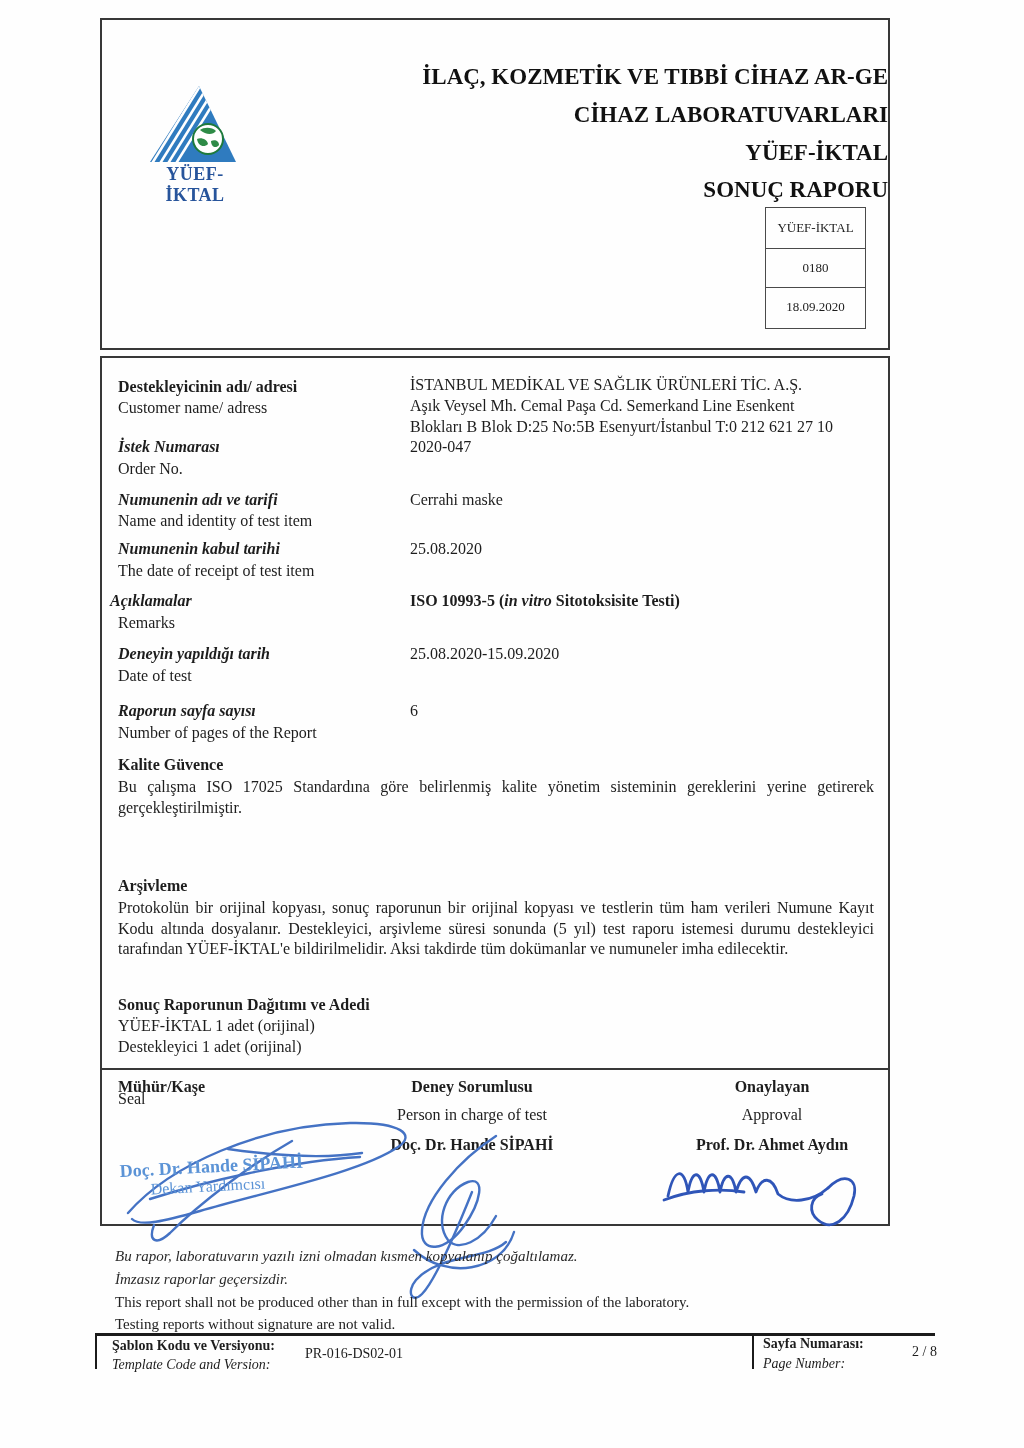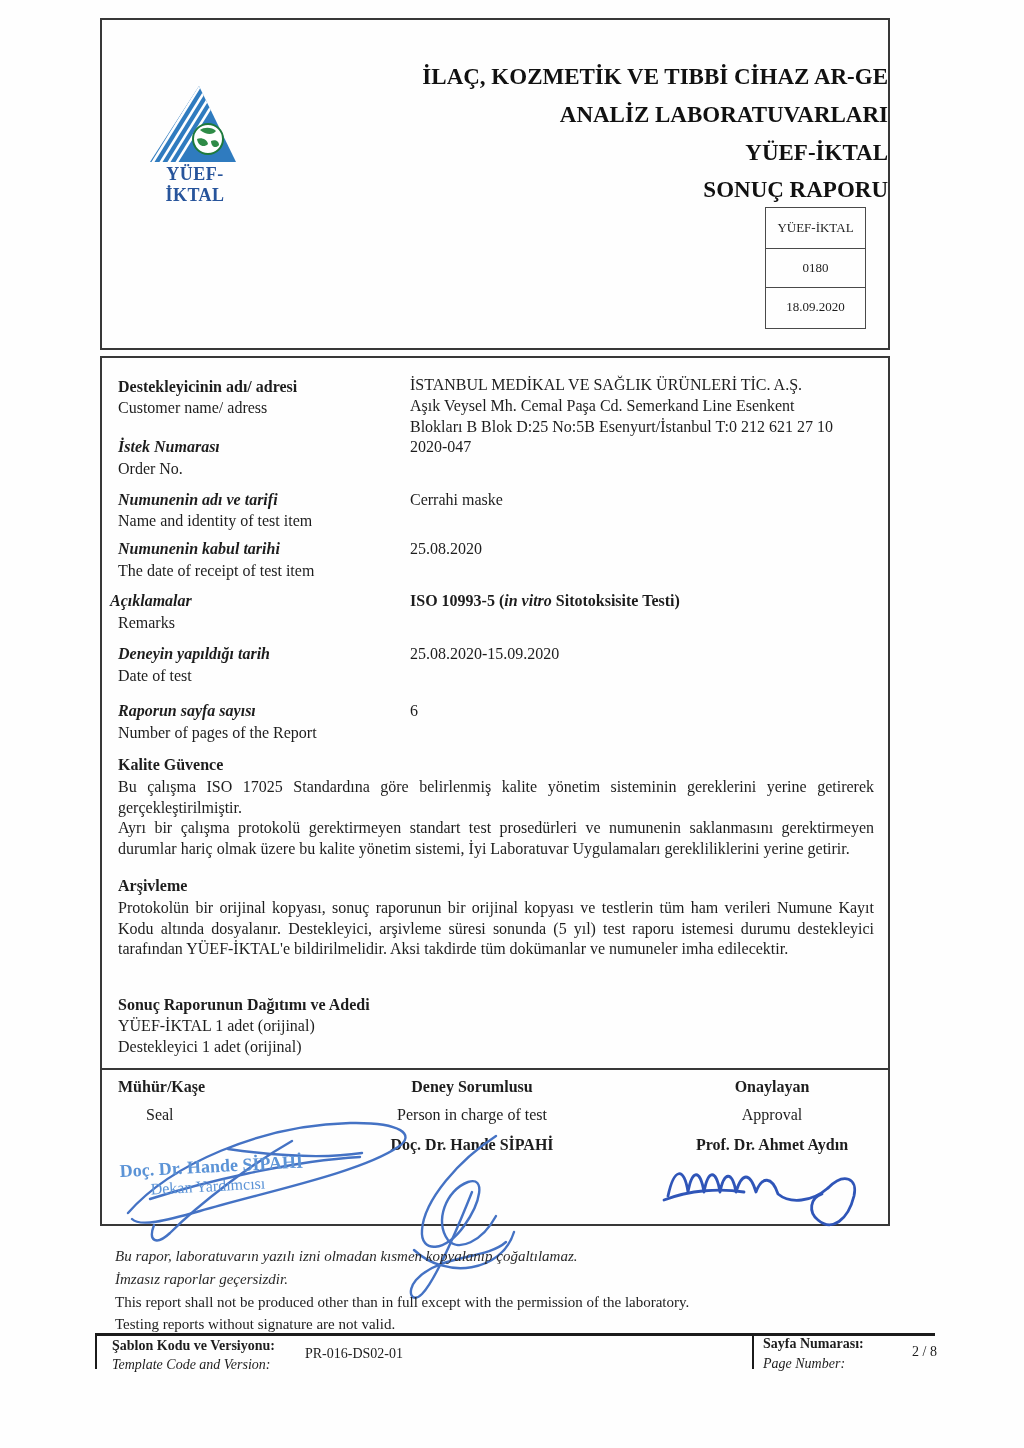--- a/index.html
+++ b/index.html
@@ -54,21 +54,21 @@
           <circle cx="58" cy="53" r="15" fill="#ffffff" stroke="#1e7a3c" stroke-width="2"></circle>
           <path d="M50 44 C54 41 62 41 66 45 C63 49 56 49 50 44 Z" fill="#2e8b47"></path>
           <path d="M47 53 C51 51 57 53 58 58 C54 62 48 60 47 53 Z" fill="#2e8b47"></path>
           <path d="M61 55 C65 53 69 55 69 59 C66 63 61 61 61 55 Z" fill="#2e8b47"></path>
         </g>
       </svg>
       <div class="abs b" style="left:-6px; top:80px; width:110px; text-align:center; font-size:18px; letter-spacing:0.5px; color:#27549b;">YÜEF-İKTAL</div>
     </div>
 
     <div class="abs title" style="left:0; right:0; top:44px;">İLAÇ, KOZMETİK VE TIBBİ CİHAZ AR-GE</div>
-    <div class="abs title" style="left:0; right:0; top:82px;">ANALİZ LABORATUVARLARI</div>
+    <div class="abs title" style="left:0; right:0; top:82px;">CİHAZ LABORATUVARLARI</div>
     <div class="abs title" style="left:0; right:0; top:120px;">YÜEF-İKTAL</div>
     <div class="abs title" style="left:0; right:0; top:157px;">SONUÇ RAPORU</div>
 
     <div class="abs" style="left:663px; top:187px; width:99px; height:120px; border:1.5px solid #4a4a4a;">
       <div class="refbox-cell" style="height:40px; border-bottom:1.5px solid #4a4a4a;">YÜEF-İKTAL</div>
       <div class="refbox-cell" style="height:38px; border-bottom:1.5px solid #4a4a4a;">0180</div>
       <div class="refbox-cell" style="height:38px;">18.09.2020</div>
     </div>
   </div>
 
@@ -99,36 +99,35 @@
     <div class="abs lbl bi" style="left:16px; top:287px;">Deneyin yapıldığı tarih</div>
     <div class="abs lbl" style="left:16px; top:309px;">Date of test</div>
     <div class="abs val" style="left:308px; top:287px;">25.08.2020-15.09.2020</div>
 
     <div class="abs lbl bi" style="left:16px; top:344px;">Raporun sayfa sayısı</div>
     <div class="abs lbl" style="left:16px; top:366px;">Number of pages of the Report</div>
     <div class="abs val" style="left:308px; top:344px;">6</div>
 
     <div class="abs lbl b" style="left:16px; top:398px;">Kalite Güvence</div>
     <div class="abs just" style="left:16px; top:419px; width:756px;">Bu çalışma ISO 17025 Standardına göre belirlenmiş kalite yönetim sisteminin gereklerini yerine getirerek gerçekleştirilmiştir.</div>
-    <div class="abs just" style="left:16px; top:460px; width:756px;">Ayrı bir çalışma protokolü gerektirmeyen standart test prosedürleri ve numunenin saklanmasını gerektirmeyen durumlar hariç olmak üzere bu kalite yönetim sistemi, İyi Laboratuvar Uygulamaları gerekliliklerini yerine getirir.</div>
 
     <div class="abs lbl b" style="left:16px; top:519px;">Arşivleme</div>
     <div class="abs just" style="left:16px; top:540px; width:756px;">Protokolün bir orijinal kopyası, sonuç raporunun bir orijinal kopyası ve testlerin tüm ham verileri Numune Kayıt Kodu altında dosyalanır. Destekleyici, arşivleme süresi sonunda (5 yıl) test raporu istemesi durumu destekleyici tarafından YÜEF-İKTAL'e bildirilmelidir. Aksi takdirde tüm dokümanlar ve numuneler imha edilecektir.</div>
 
     <div class="abs lbl b" style="left:16px; top:638px;">Sonuç Raporunun Dağıtımı ve Adedi</div>
     <div class="abs val" style="left:16px; top:659px;">YÜEF-İKTAL 1 adet (orijinal)</div>
     <div class="abs val" style="left:16px; top:680px;">Destekleyici 1 adet (orijinal)</div>
 
     <div class="abs" style="left:0; top:710px; width:100%; border-top:2px solid #383838;"></div>
 
     <div class="abs lbl b" style="left:16px; top:720px;">Mühür/Kaşe</div>
     <div class="abs lbl b center" style="left:250px; top:720px; width:240px;">Deney Sorumlusu</div>
     <div class="abs lbl b center" style="left:570px; top:720px; width:200px;">Onaylayan</div>
 
-    <div class="abs lbl" style="left:16px; top:748px;margin-left:28px;">Seal</div>
+    <div class="abs lbl" style="left:16px; top:732px;">Seal</div>
     <div class="abs lbl center" style="left:250px; top:748px; width:240px;">Person in charge of test</div>
     <div class="abs lbl center" style="left:570px; top:748px; width:200px;">Approval</div>
 
     <div class="abs lbl b center" style="left:250px; top:778px; width:240px;">Doç. Dr. Hande SİPAHİ</div>
     <div class="abs lbl b center" style="left:570px; top:778px; width:200px;">Prof. Dr. Ahmet Aydın</div>
 
     <svg class="abs" style="left:8px; top:755px; overflow:visible;" width="320" height="135" viewBox="0 0 320 135">
       <g class="sig-stroke" stroke="#4472c4" stroke-width="2.4">
         <path d="M18 100 C60 52 150 12 240 10 C292 9 306 22 288 34 C250 60 150 80 90 98 C55 108 30 114 22 106"></path>
         <path d="M182 28 C140 52 90 90 60 120 C46 133 38 128 44 112"></path>

